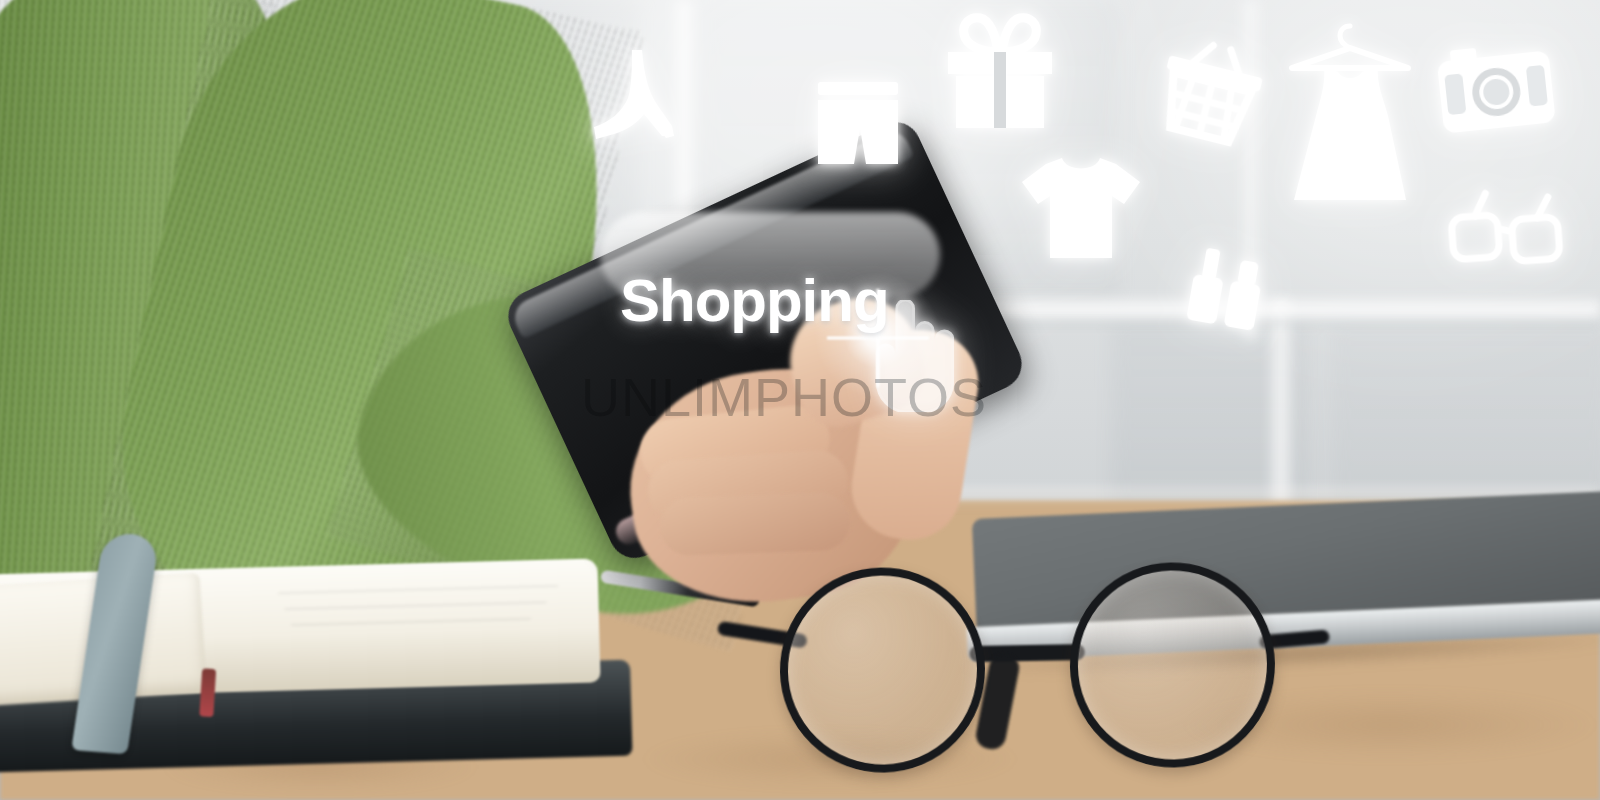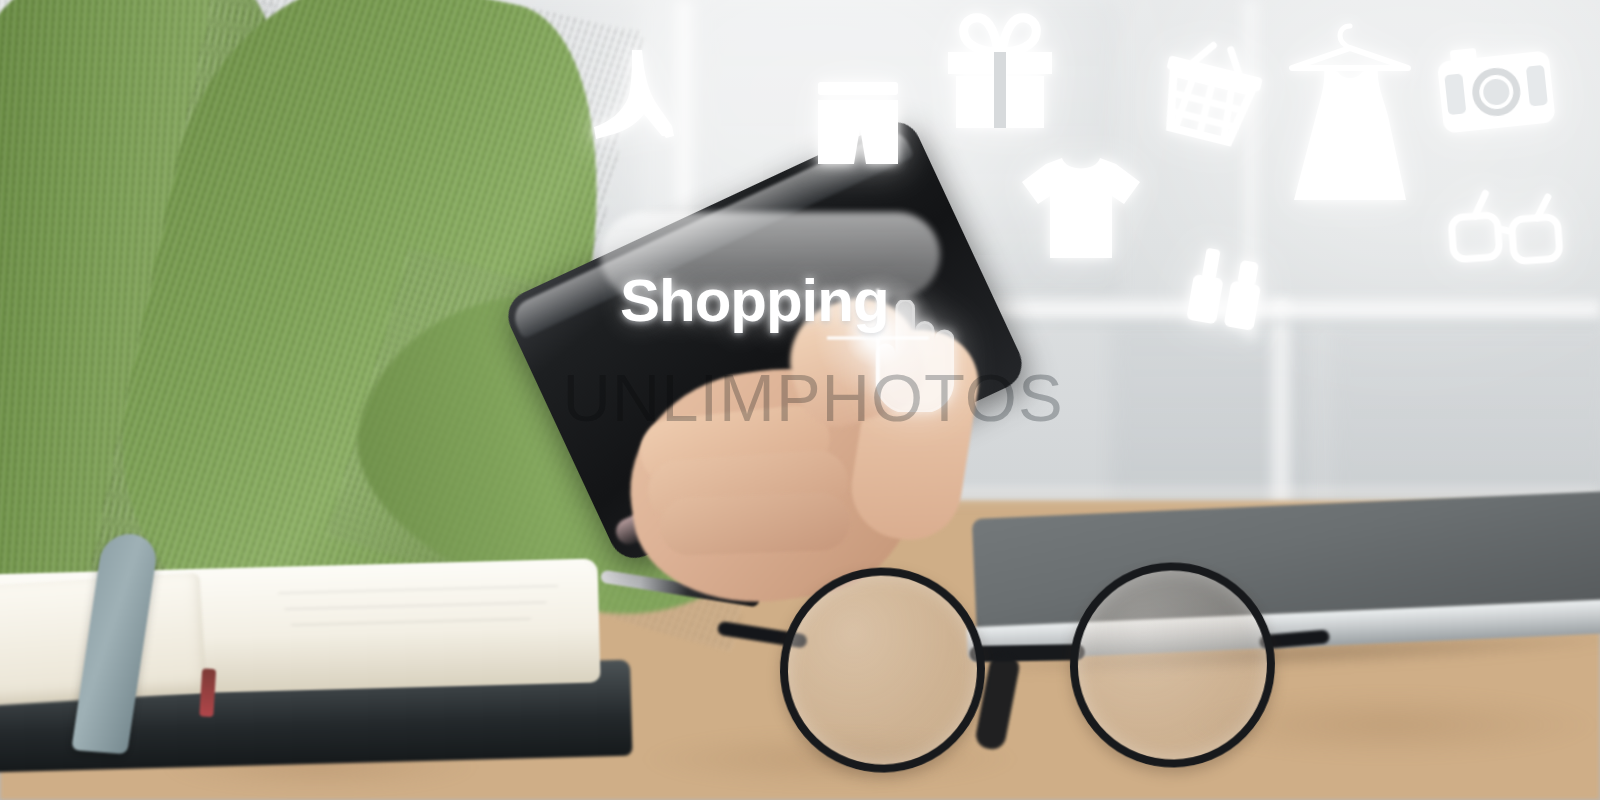--- a/index.html
+++ b/index.html
@@ -160,23 +160,23 @@
   
   #shopping-pill{position:absolute;left:600px;top:212px;width:340px;height:86px;border-radius:43px;
     background:linear-gradient(180deg,rgba(255,255,255,.62),rgba(255,255,255,.30));
     filter:blur(3px);}
   #shopping-label{position:absolute;left:620px;top:218px;width:340px;height:76px;
     display:flex;align-items:center;
     font-size:60px;font-weight:bold;color:#ffffff;letter-spacing:-1px;
     text-shadow:0 0 10px rgba(255,255,255,.75), 0 0 26px rgba(255,255,255,.45), 0 2px 4px rgba(120,130,140,.35);margin-top:44px;}
 
   
-  #watermark{position:absolute;left:568px;top:368px;width:490px;height:58px;
+  #watermark{position:absolute;left:539px;top:368px;width:490px;height:58px;
     display:flex;align-items:center;justify-content:center;
-    font-size:67px;font-weight:400;letter-spacing:1px;
+    font-size:54px;font-weight:400;letter-spacing:1px;
     color:rgba(120,126,130,.48);
     mix-blend-mode:multiply;
     font-family:"Liberation Sans", sans-serif;
     white-space:nowrap;}
 </style>
 </head>
 <body>
 
 <div id="stage">
 

